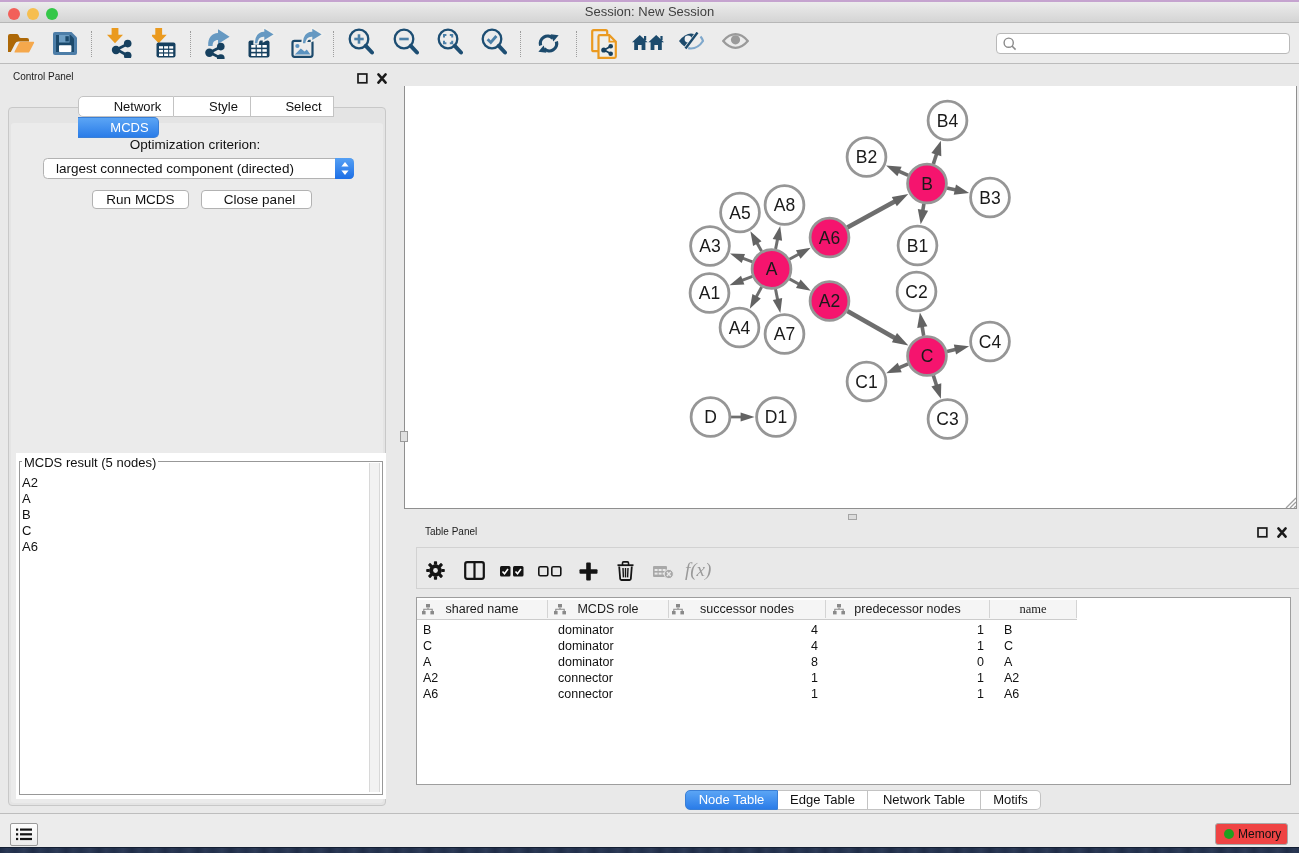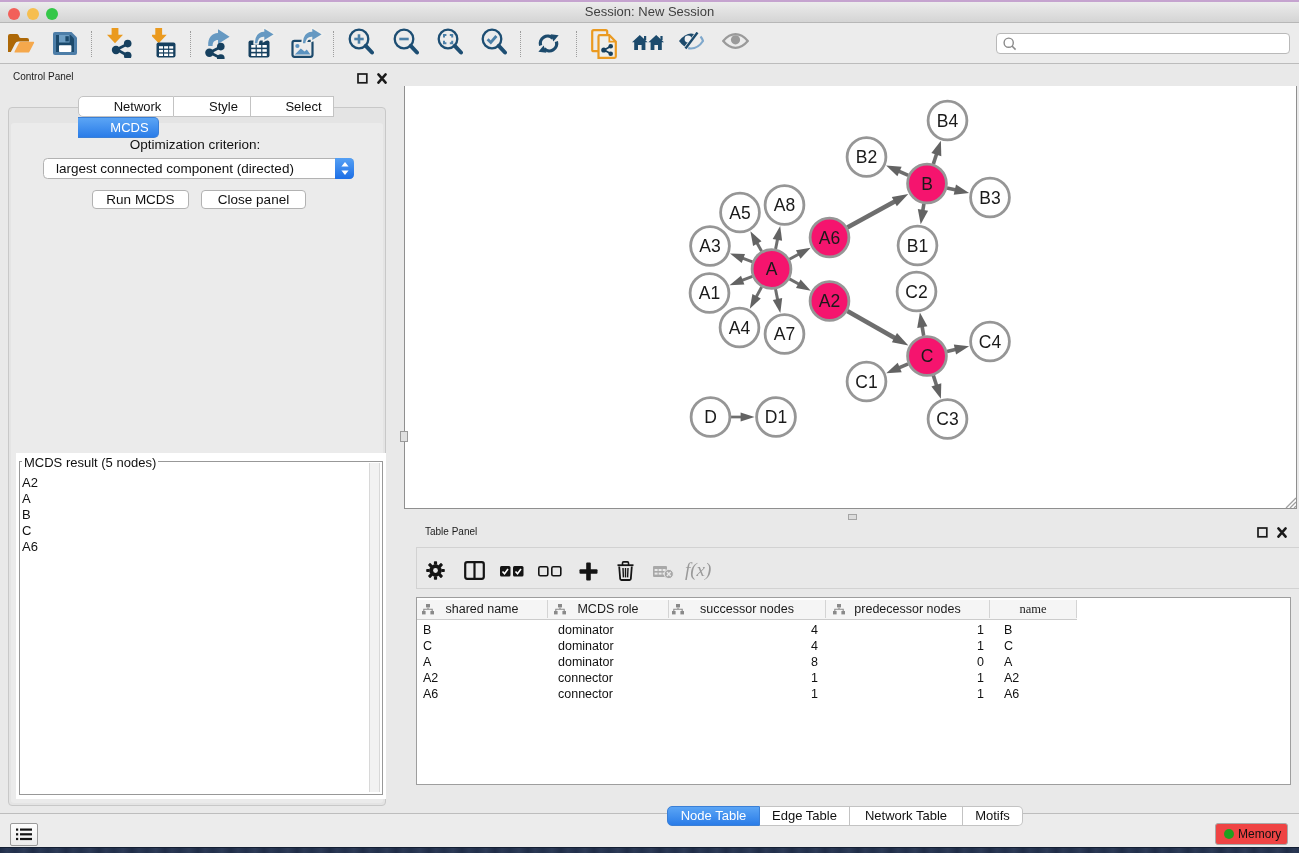--- a/index.html
+++ b/index.html
@@ -39,21 +39,21 @@
   .slight{border-radius:50%;width:11px;height:11px;top:5px;}
   #netcanvas{left:0;top:21px;width:891px;height:422px;background:#fff;border:1px solid #8f8f8f;border-top:none;}
   
   #tpanel{left:404px;top:513px;width:895px;height:300px;}
   #ttoolbar{left:12px;top:34px;width:873px;height:40px;background:#e9e9e9;border:1px solid #d2d2d2;padding-left:23px;}
   #ttable{left:12px;top:84px;width:873px;height:186px;background:#fff;border:1px solid #9e9e9e;}
   #thead{left:0;top:2px;width:660px;height:19px;background:#f5f5f5;border-bottom:1px solid #cccccc;}
   .hcell{top:0;height:18px;border-right:1px solid #d4d4d4;font-size:12.5px;color:#1a1a1a;text-align:center;line-height:19px;}
   .trow{font-size:12.5px;color:#111;height:16px;line-height:16px;}
   .rn{text-align:right;}
-  #ttabs{left:263px;top:277px;height:26px;margin-top:16px;}
+  #ttabs{left:281px;top:277px;height:26px;}
   .btab{float:left;height:18px;line-height:18px;font-size:13px;text-align:center;background:#fff;border:1px solid #c3c3c3;border-left:none;color:#111;}
   .btab.first{border-left:1px solid #c3c3c3;border-radius:5px 0 0 5px;}
   .btab.last{border-radius:0 5px 5px 0;}
   .btab.sel{background:linear-gradient(#5ba5f5,#2a7ce8);color:#fff;border-color:#3a7fd6;}
   
   #statusbar{left:0;top:813px;width:1299px;height:34px;background:#ececec;border-top:1px solid #bdbdbd;}
   #memorybtn{right:11px;top:9px;width:71px;height:20px;background:#ef4444;border:1px solid #a9a9a9;border-radius:3px;font-size:12px;color:#111;line-height:20px;}
   #listbtn{left:10px;top:9px;width:26px;height:21px;background:linear-gradient(#fefefe,#ececec);border:1px solid #9b9b9b;border-radius:2px;}
   #darkstrip{left:0;top:847px;width:1299px;height:6px;background:repeating-linear-gradient(90deg,#1f2c46 0px,#2a3854 7px,#22304b 15px,#2d3b57 24px,#1f2c46 33px);border-top:1px solid #141f33;}
 </style>
@@ -261,21 +261,21 @@
   <div class="abs" id="combo">
     <div class="abs txt">largest connected component (directed)</div>
     <div class="abs step">
         <svg style="position:absolute;left:5.5px;top:4px;" width="8" height="13" viewBox="0 0 8 13">
  <polygon points="4,0 7.6,4.4 0.4,4.4" fill="#fff"></polygon>
           <polygon points="4,13 7.6,8.6 0.4,8.6" fill="#fff"></polygon>
         </svg>
       </div>
   </div>
   <div class="abs btn" style="left:92px;width:95px;">Run MCDS</div>
-  <div class="abs btn" style="left:201px;width:103px;">Close panel</div>
+  <div class="abs btn" style="left:201px;width:103px;padding-left:6px;">Close panel</div>
   <div class="abs" id="resultbox">
     <div class="abs" id="fieldset">
       <div class="abs" id="fslegend">MCDS result (5 nodes)</div>
       <div class="abs" id="fslist">A2<br>A<br>B<br>C<br>A6</div>
       <div class="abs" id="fsscroll"></div>
     </div>
   </div>
 </div>
 
 <div class="abs" id="netwin">

